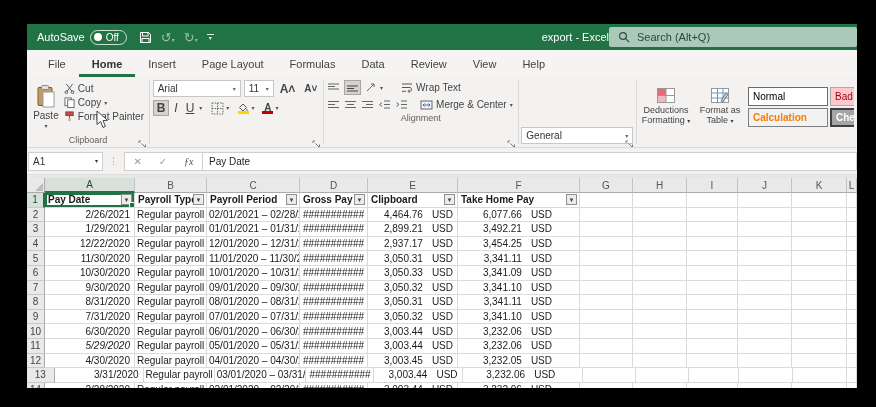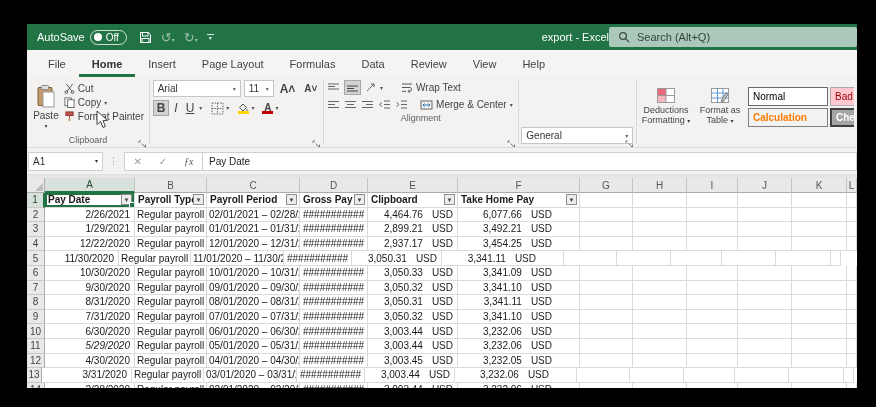--- a/index.html
+++ b/index.html
@@ -533,21 +533,21 @@
           </div>
           <div class="cell" style="width: 53px;"></div>
           <div class="cell" style="width: 54px;"></div>
           <div class="cell" style="width: 51px;"></div>
           <div class="cell" style="width: 54px;"></div>
           <div class="cell" style="width: 55px;"></div>
           <div class="cell" style="width: 10px;"></div>
         </div>
         <div class="grow">
           <div class="rownum" style="width: 18px;">5</div>
-          <div class="cell right" style="width: 74px;">11/30/2020</div>
+          <div class="cell right" style="width: 90px;">11/30/2020</div>
           <div class="cell" style="width: 72px;">Regular payroll run</div>
           <div class="cell" style="width: 93px;">11/01/2020 – 11/30/2020</div>
           <div class="cell hashes" style="width: 68px;">
             <span>#########</span>
             <span>##</span>
           </div>
           <div class="cell money e" style="width: 90px;">
             <span>3,050.31</span>
             <span>USD</span>
           </div>
@@ -724,21 +724,21 @@
             <span>USD</span>
           </div>
           <div class="cell" style="width: 53px;"></div>
           <div class="cell" style="width: 54px;"></div>
           <div class="cell" style="width: 51px;"></div>
           <div class="cell" style="width: 54px;"></div>
           <div class="cell" style="width: 55px;"></div>
           <div class="cell" style="width: 10px;"></div>
         </div>
         <div class="grow">
-          <div class="rownum" style="width: 15px;">13</div>
+          <div class="rownum" style="width: 28px;">13</div>
           <div class="cell right" style="width: 90px;">3/31/2020</div>
           <div class="cell" style="width: 72px;">Regular payroll run</div>
           <div class="cell" style="width: 93px;">03/01/2020 – 03/31/2020</div>
           <div class="cell hashes" style="width: 68px;">
             <span>#########</span>
             <span>##</span>
           </div>
           <div class="cell money e" style="width: 90px;">
             <span>3,003.44</span>
             <span>USD</span>

